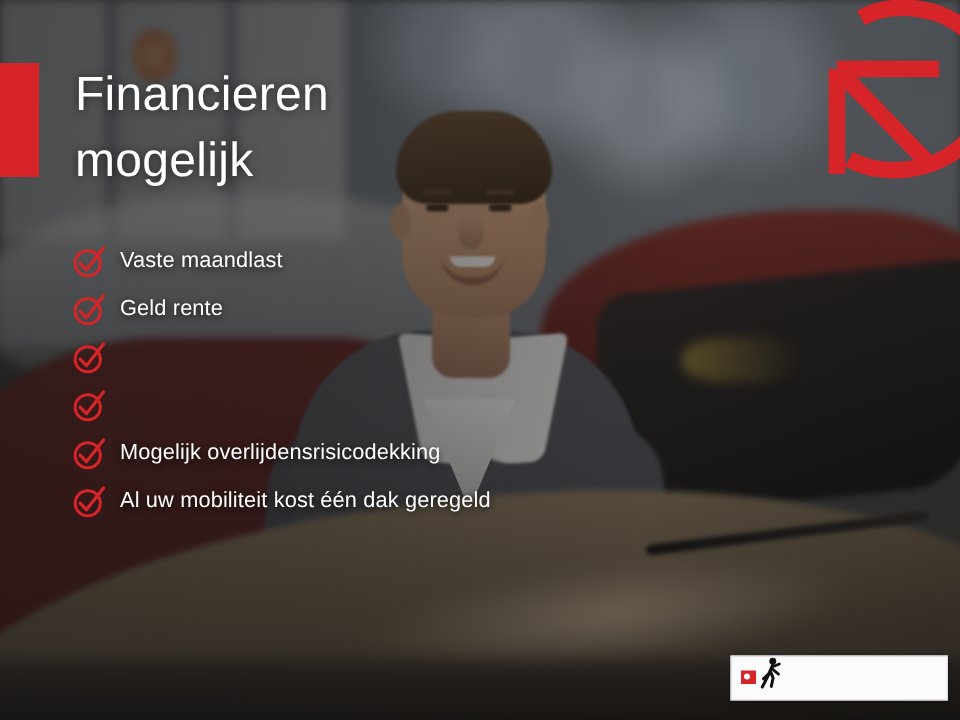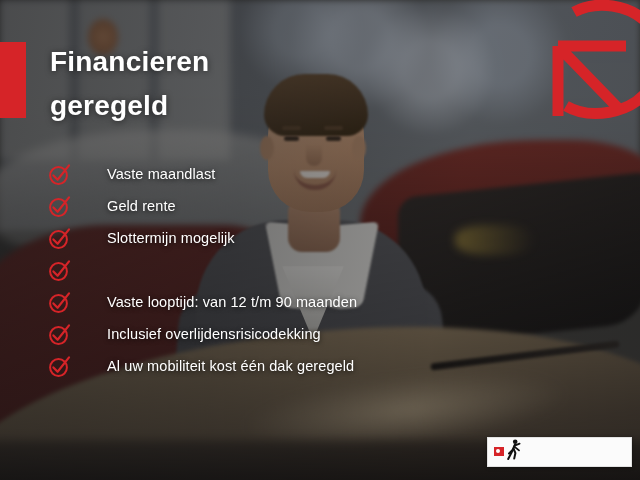--- a/index.html
+++ b/index.html
@@ -193,29 +193,29 @@
     position:absolute;left:0;top:42px;width:26px;height:76px;
     background:#d62428;
   }
 
   
   .arc-graphic{position:absolute;right:-14px;top:-2px;width:110px;height:128px;}
 
   
   .title{
     position:absolute;left:50px;top:40px;width:330px;
-    color:#ffffff;font-size:28px;line-height:44px;font-weight:700;letter-spacing:.2px;
+    color:#ffffff;font-size:32px;line-height:44px;font-weight:400;letter-spacing:.2px;
     text-shadow:0 1px 6px rgba(0,0,0,.55);
   }
   .title-line{display:block;}
 
   
   .features{position:absolute;left:48px;top:158px;width:520px;}
   .feature{
-    position:relative;display:flex;align-items:center;height:32px;margin-bottom:0px;gap:27px;
+    position:relative;display:flex;align-items:center;height:32px;margin-bottom:0px;
   }
   .check-icon{
     flex:0 0 auto;width:23px;height:23px;margin-right:9px;display:block;
   }
   .feature-label{
     color:#ffffff;font-size:14.5px;line-height:17px;font-weight:400;letter-spacing:.1px;
     text-shadow:0 1px 5px rgba(0,0,0,.75);white-space:nowrap;
   }
 
   
@@ -292,21 +292,21 @@
   <div class="arc-graphic">
     <svg width="110" height="128" viewBox="0 0 110 128" fill="none" aria-hidden="true">
       <path d="M 30 14 C 52 2, 86 6, 104 26" stroke="#d62428" stroke-width="11" stroke-linecap="butt" fill="none"></path>
       <path d="M 104 92 C 86 116, 46 122, 22 108" stroke="#d62428" stroke-width="11" stroke-linecap="butt" fill="none"></path>
       <path d="M 14 48 L 82 48 M 14 48 L 14 118 M 14 48 L 76 112" stroke="#d62428" stroke-width="11" stroke-linecap="butt" fill="none"></path>
     </svg>
   </div>
 
   <div class="title">
     <span class="title-line">Financieren</span>
-    <span class="title-line">geregeld</span>
+    <span class="title-line">mogelijk</span>
   </div>
 
   <div class="features">
 
     <div class="feature">
       <span class="check-icon">
         <svg width="23" height="23" viewBox="0 0 23 23" fill="none" aria-hidden="true">
           <circle cx="10.5" cy="12.5" r="8.4" stroke="#d62428" stroke-width="2"></circle>
           <path d="M 5.4 12.4 L 9.6 16.8 L 21 2.4" stroke="#d62428" stroke-width="2.2" fill="none" stroke-linecap="round" stroke-linejoin="round"></path>
         </svg>
@@ -317,58 +317,48 @@
     <div class="feature">
       <span class="check-icon">
         <svg width="23" height="23" viewBox="0 0 23 23" fill="none" aria-hidden="true">
           <circle cx="10.5" cy="12.5" r="8.4" stroke="#d62428" stroke-width="2"></circle>
           <path d="M 5.4 12.4 L 9.6 16.8 L 21 2.4" stroke="#d62428" stroke-width="2.2" fill="none" stroke-linecap="round" stroke-linejoin="round"></path>
         </svg>
       </span>
       <span class="feature-label">Geld rente</span>
     </div>
 
-    <div class="feature">
-      <span class="check-icon">
-        <svg width="23" height="23" viewBox="0 0 23 23" fill="none" aria-hidden="true">
-          <circle cx="10.5" cy="12.5" r="8.4" stroke="#d62428" stroke-width="2"></circle>
-          <path d="M 5.4 12.4 L 9.6 16.8 L 21 2.4" stroke="#d62428" stroke-width="2.2" fill="none" stroke-linecap="round" stroke-linejoin="round"></path>
-        </svg>
-      </span>
-      <span class="feature-label">Slottermijn mogelijk</span>
-    </div>
-
-    <div class="feature">
-      <span class="check-icon">
-        <svg width="23" height="23" viewBox="0 0 23 23" fill="none" aria-hidden="true">
-          <circle cx="10.5" cy="12.5" r="8.4" stroke="#d62428" stroke-width="2"></circle>
-          <path d="M 5.4 12.4 L 9.6 16.8 L 21 2.4" stroke="#d62428" stroke-width="2.2" fill="none" stroke-linecap="round" stroke-linejoin="round"></path>
-        </svg>
-      </span>
-    </div>
-
-    <div class="feature">
-      <span class="check-icon">
-        <svg width="23" height="23" viewBox="0 0 23 23" fill="none" aria-hidden="true">
-          <circle cx="10.5" cy="12.5" r="8.4" stroke="#d62428" stroke-width="2"></circle>
-          <path d="M 5.4 12.4 L 9.6 16.8 L 21 2.4" stroke="#d62428" stroke-width="2.2" fill="none" stroke-linecap="round" stroke-linejoin="round"></path>
-        </svg>
-      </span>
-      <span class="feature-label">Vaste looptijd: van 12 t/m 90 maanden</span>
-    </div>
-
-
-    <div class="feature">
-      <span class="check-icon">
-        <svg width="23" height="23" viewBox="0 0 23 23" fill="none" aria-hidden="true">
-          <circle cx="10.5" cy="12.5" r="8.4" stroke="#d62428" stroke-width="2"></circle>
-          <path d="M 5.4 12.4 L 9.6 16.8 L 21 2.4" stroke="#d62428" stroke-width="2.2" fill="none" stroke-linecap="round" stroke-linejoin="round"></path>
-        </svg>
-      </span>
-      <span class="feature-label">Inclusief overlijdensrisicodekking</span>
+
+    <div class="feature">
+      <span class="check-icon">
+        <svg width="23" height="23" viewBox="0 0 23 23" fill="none" aria-hidden="true">
+          <circle cx="10.5" cy="12.5" r="8.4" stroke="#d62428" stroke-width="2"></circle>
+          <path d="M 5.4 12.4 L 9.6 16.8 L 21 2.4" stroke="#d62428" stroke-width="2.2" fill="none" stroke-linecap="round" stroke-linejoin="round"></path>
+        </svg>
+      </span>
+    </div>
+
+    <div class="feature">
+      <span class="check-icon">
+        <svg width="23" height="23" viewBox="0 0 23 23" fill="none" aria-hidden="true">
+          <circle cx="10.5" cy="12.5" r="8.4" stroke="#d62428" stroke-width="2"></circle>
+          <path d="M 5.4 12.4 L 9.6 16.8 L 21 2.4" stroke="#d62428" stroke-width="2.2" fill="none" stroke-linecap="round" stroke-linejoin="round"></path>
+        </svg>
+      </span>
+    </div>
+
+
+    <div class="feature">
+      <span class="check-icon">
+        <svg width="23" height="23" viewBox="0 0 23 23" fill="none" aria-hidden="true">
+          <circle cx="10.5" cy="12.5" r="8.4" stroke="#d62428" stroke-width="2"></circle>
+          <path d="M 5.4 12.4 L 9.6 16.8 L 21 2.4" stroke="#d62428" stroke-width="2.2" fill="none" stroke-linecap="round" stroke-linejoin="round"></path>
+        </svg>
+      </span>
+      <span class="feature-label">Mogelijk overlijdensrisicodekking</span>
     </div>
 
     <div class="feature">
       <span class="check-icon">
         <svg width="23" height="23" viewBox="0 0 23 23" fill="none" aria-hidden="true">
           <circle cx="10.5" cy="12.5" r="8.4" stroke="#d62428" stroke-width="2"></circle>
           <path d="M 5.4 12.4 L 9.6 16.8 L 21 2.4" stroke="#d62428" stroke-width="2.2" fill="none" stroke-linecap="round" stroke-linejoin="round"></path>
         </svg>
       </span>
       <span class="feature-label">Al uw mobiliteit kost één dak geregeld</span>

